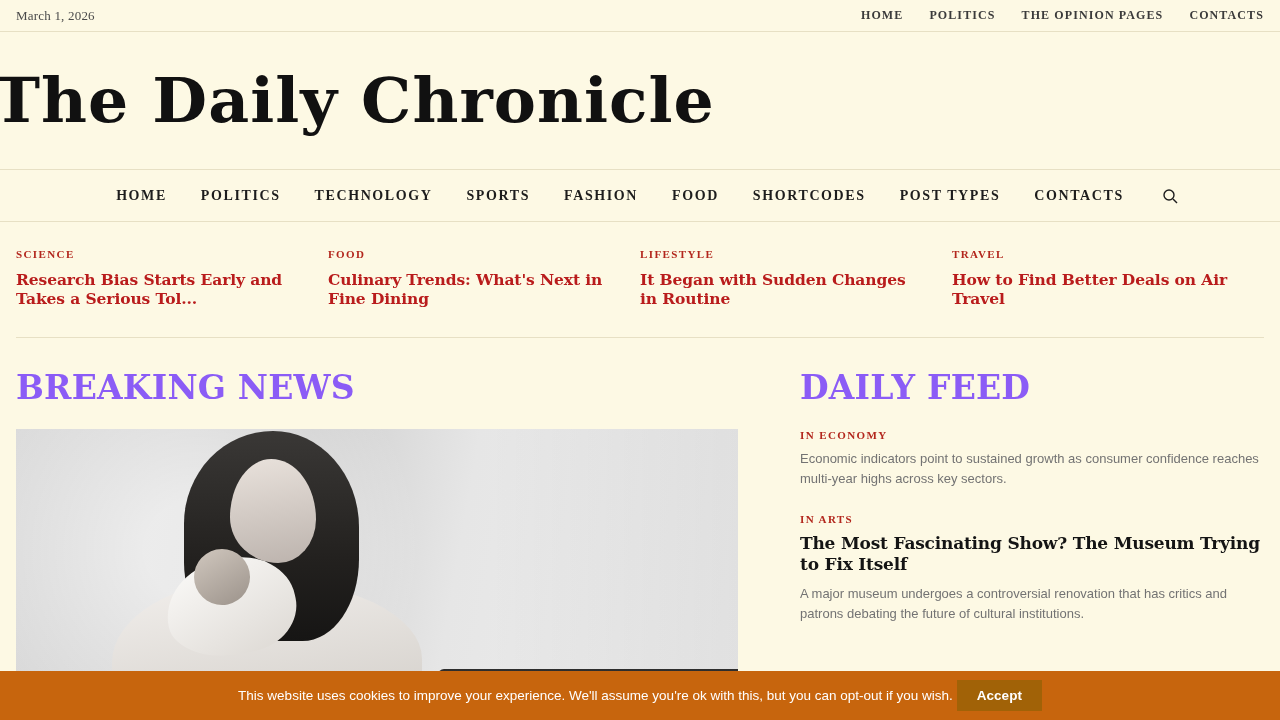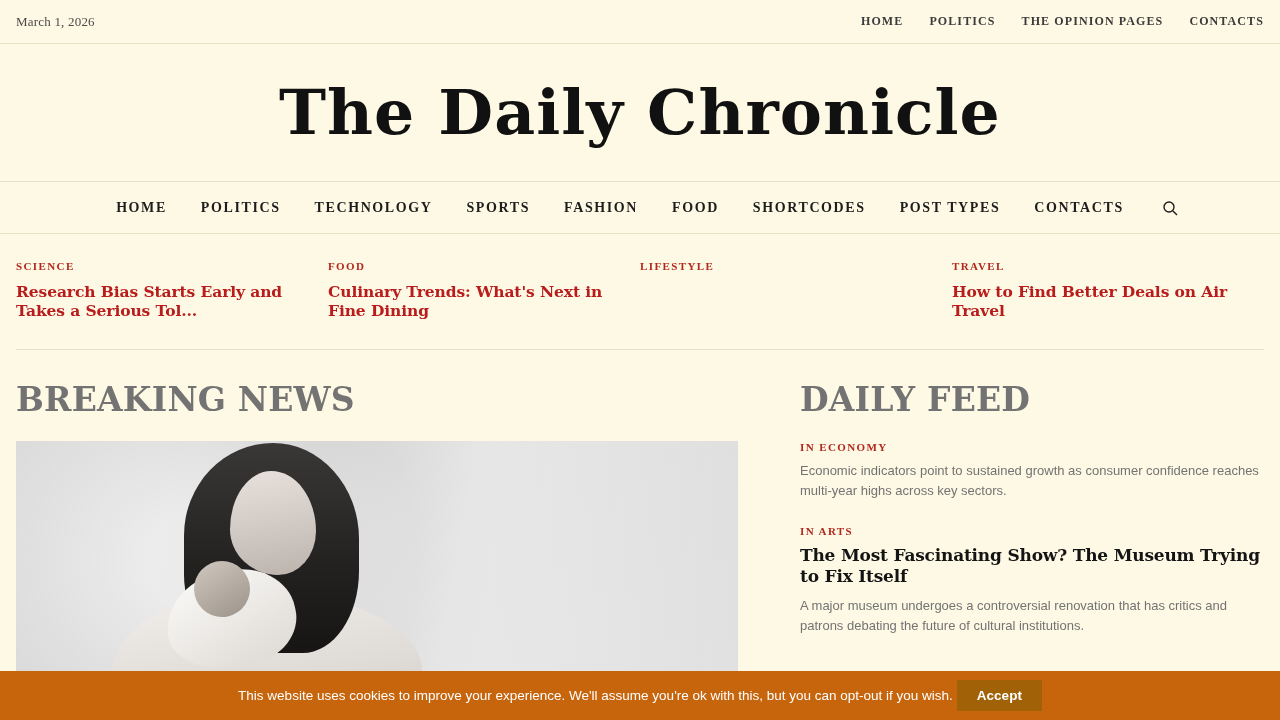--- a/index.html
+++ b/index.html
@@ -6,21 +6,21 @@
   html, body {
     width: 1280px;
     height: 720px;
     overflow: hidden;
     background: #fdf9e4;
     font-family: "Liberation Sans", sans-serif;
     color: #222;
   }
   
   .topbar {
-    height: 44px;
+    height: 32px;
     display: flex;
     align-items: center;
     justify-content: space-between;
     padding: 0 16px;
     border-bottom: 1px solid #e7e0c4;
     background: #fdf9e4;
     gap: 32px;
   }
   .topbar .date {
     font-family: "Liberation Serif", serif;
@@ -39,21 +39,21 @@
     letter-spacing: 1.1px;
     color: #3b3b3b;
     text-decoration: none;
     font-weight: bold;
   }
   
   .masthead {
     height: 138px;
     display: flex;
     align-items: center;
-    justify-content: center;
+    justify-content: flex-start;
     border-bottom: 1px solid #e7e0c4;
   }
   .masthead .logo {
     font-family: "DejaVu Serif", serif;
     font-weight: bold;
     font-size: 62px;
     letter-spacing: 1px;
     color: #111;
     white-space: nowrap;
     font-style: normal;
@@ -121,21 +121,21 @@
     display: grid;
     grid-template-columns: 746px 1fr;
     gap: 38px;
     padding: 30px 16px 0 16px;
   }
   .sec-title {
     font-family: "DejaVu Serif", serif;
     font-weight: bold;
     font-size: 33px;
     letter-spacing: .2px;
-    color: #737373;
+    color: #8b5cf6;
     margin-bottom: 22px;
   }
   
   .hero {
     width: 722px;
     height: 300px;
     background:
       radial-gradient(circle at 24% 40%, rgba(255,255,255,.55) 0 8%, rgba(255,255,255,0) 40%),
       linear-gradient(100deg, #d9d9d9 0%, #cfcfcf 38%, #e6e6e6 60%, #efefef 100%);
     position: relative;
@@ -289,20 +289,21 @@
     <div class="catcell">
       <div class="catlabel">SCIENCE</div>
       <div class="cattitle">Research Bias Starts Early and Takes a Serious Tol...</div>
     </div>
     <div class="catcell">
       <div class="catlabel">FOOD</div>
       <div class="cattitle">Culinary Trends: What's Next in Fine Dining</div>
     </div>
     <div class="catcell">
       <div class="catlabel">LIFESTYLE</div>
+      <div class="cattitle">It Began with Sudden Changes in Routine</div>
     </div>
     <div class="catcell">
       <div class="catlabel">TRAVEL</div>
       <div class="cattitle">How to Find Better Deals on Air Travel</div>
     </div>
   </div>
   <div class="strip-rule"></div>
 
   <div class="content">
 

